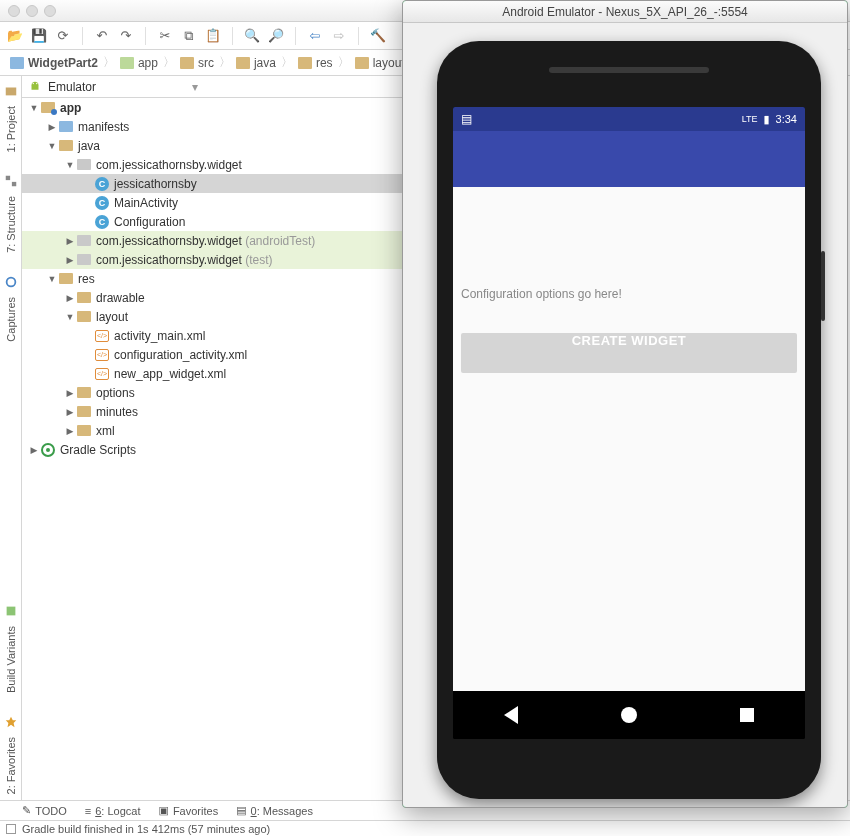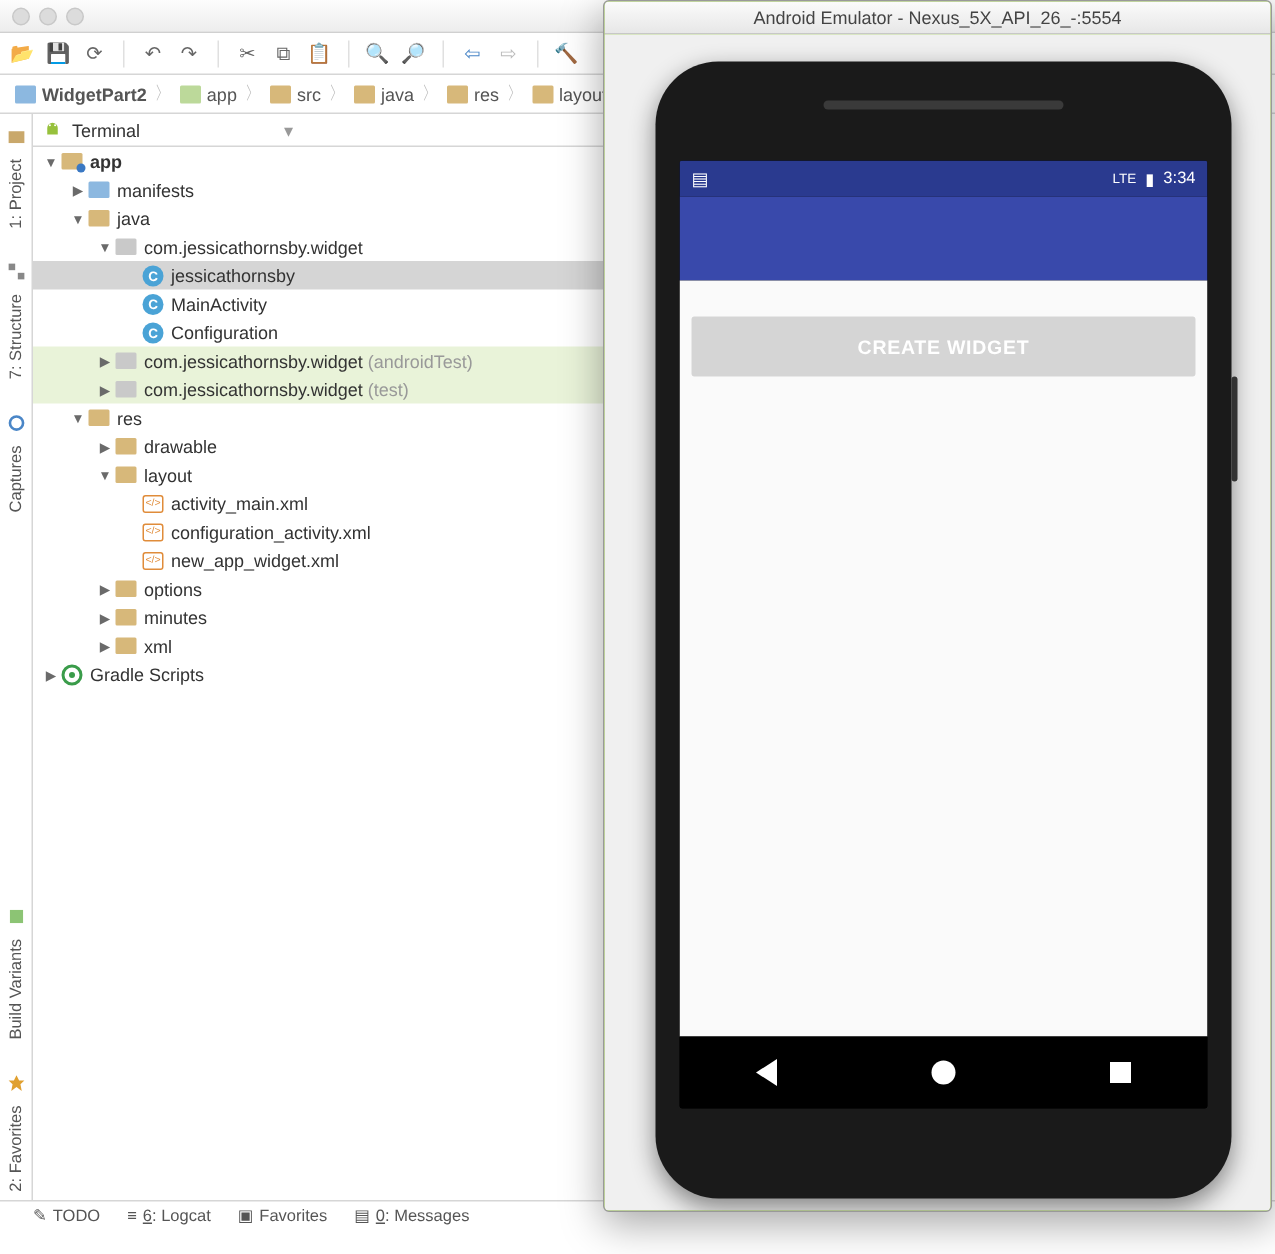--- a/index.html
+++ b/index.html
@@ -61,33 +61,33 @@
 
   .tree-row b { font-weight:bold;}
 
   
   .status1 { position:absolute; left:0; right:0; bottom:16px; height:20px; border-top:1px solid #d6d6d6; background:#fff; display:flex; align-items:center; padding-left:22px; gap:18px; font-size:11px; color:#555;}
   .status1 .sb-item { display:flex; align-items:center; gap:4px;}
   .status2 { position:absolute; left:0; right:0; bottom:0; height:16px; border-top:1px solid #d6d6d6; background:#fff; display:flex; align-items:center; padding-left:6px; font-size:11px; color:#555;}
   .tiny-sq { width:10px; height:10px; border:1px solid #999; margin-right:6px;}
 
   
-  .emu-window { position:absolute; left:402px; top:0; width:446px; height:808px; background:#bef264; border:1px solid #999; border-radius:4px; box-shadow:0 8px 28px rgba(0,0,0,0.35); overflow:hidden;}
+  .emu-window { position:absolute; left:402px; top:0; width:446px; height:808px; background:#22c55e; border:1px solid #999; border-radius:4px; box-shadow:0 8px 28px rgba(0,0,0,0.35); overflow:hidden;}
   .emu-titlebar { height:22px; background:linear-gradient(#fbfbfb,#e7e7e7); border-bottom:1px solid #c7c7c7; display:flex; align-items:center; justify-content:center; font-size:12px; color:#444;}
   .emu-body { position:absolute; top:22px; bottom:0; left:0; right:0; background:#f0f0f0;}
   .phone { position:absolute; left:34px; top:18px; width:384px; height:758px; background:#1a1a1a; border-radius:42px; box-shadow:0 6px 16px rgba(0,0,0,0.45);}
   .phone::before{content:''; position:absolute; left:50%; top:26px; transform:translateX(-50%); width:160px; height:6px; border-radius:3px; background:#3a3a3a;}
   .power-btn{position:absolute; right:-4px; top:210px; width:4px; height:70px; background:#333; border-radius:2px;}
   .screen { position:absolute; left:16px; right:16px; top:66px; bottom:60px; background:#000; overflow:hidden; border-radius:2px;}
   .android-status{ height:24px; background:#2a3a8f; display:flex; align-items:center; justify-content:flex-end; padding:0 8px; color:#fff; font-size:11px; gap:6px;}
   .android-status .left-ic{ margin-right:auto; font-size:12px;}
   .app-bar { height:56px; background:#3949ab;}
   .app-content { position:absolute; top:80px; bottom:48px; left:0; right:0; background:#fafafa;}
   .cfg-text{ padding:100px 8px 8px; font-size:12px; color:#888;}
-  .cfg-btn{ margin:24px 8px 0; height:40px; background:#d5d5d5; color:#fff; display:flex; align-items:center; justify-content:center; font-size:13px; font-weight:600; letter-spacing:0.5px; border-radius:2px;}
+  .cfg-btn{ margin:24px 8px 0; height:40px; background:#d5d5d5; color:#fff; display:flex; justify-content:center; font-size:13px; font-weight:600; letter-spacing:0.5px; border-radius:2px;}
   .nav-bar { position:absolute; bottom:0; left:0; right:0; height:48px; background:#000; display:flex; align-items:center; justify-content:space-around;}
   .nav-back{width:0;height:0;border-top:9px solid transparent;border-bottom:9px solid transparent;border-right:14px solid #fff;}
   .nav-home{width:16px;height:16px;border-radius:50%;background:#fff;}
   .nav-recent{width:14px;height:14px;background:#fff;}
 
   .u { text-decoration:underline;}
 </style>
 </head>
 <body>
 
@@ -212,21 +212,21 @@
     <div class="rg-blob" style="background:#aaa"></div>
   </div>
 
   <div class="proj-header">
     <div class="proj-select">
       <svg class="android-icon" viewBox="0 0 16 16">
           <path d="M4 6a4 4 0 0 1 8 0v5H4z" fill="#97c13c"></path>
           <circle cx="6" cy="4" r="0.8" fill="#fff"></circle>
           <circle cx="10" cy="4" r="0.8" fill="#fff"></circle>
         </svg>
-      <span>Terminal</span>
+      <span>Emulator</span>
       <span class="chev">▾</span>
     </div>
     <span class="gear">⚙</span>
     <span class="circle">⊖</span>
   </div>
 
   <div class="tree">
     <div class="tree-row indent-0">
         <span class="arrow">▼</span>
         <span class="node-icon">
@@ -364,39 +364,44 @@
         <span><span class="u">6</span>: Logcat</span>
       </div>
     <div class="sb-item">
         <span>▣</span>
         <span>Favorites</span>
       </div>
     <div class="sb-item">
         <span>▤</span>
         <span><span class="u">0</span>: Messages</span>
       </div>
+  </div>
+  <div class="status2">
+    <div class="tiny-sq"></div>
+    <span>Gradle build finished in 1s 412ms (57 minutes ago)</span>
   </div>
 </div>
 
 <div class="emu-window">
   <div class="emu-titlebar">
     <span>Android Emulator - Nexus_5X_API_26_-:5554</span>
   </div>
   <div class="emu-body">
     <div class="phone">
       <div class="power-btn"></div>
       <div class="screen">
         <div class="android-status">
           <span class="left-ic">▤</span>
           <span style="font-size:9px">LTE</span>
           <span>▮</span>
           <span>3:34</span>
         </div>
         <div class="app-bar"></div>
         <div class="app-content">
+          <div class="cfg-text">Configuration options go here!</div>
           <div class="cfg-btn">
             <span>CREATE WIDGET</span>
           </div>
         </div>
         <div class="nav-bar">
           <div class="nav-back"></div>
           <div class="nav-home"></div>
           <div class="nav-recent"></div>
         </div>
       </div>

